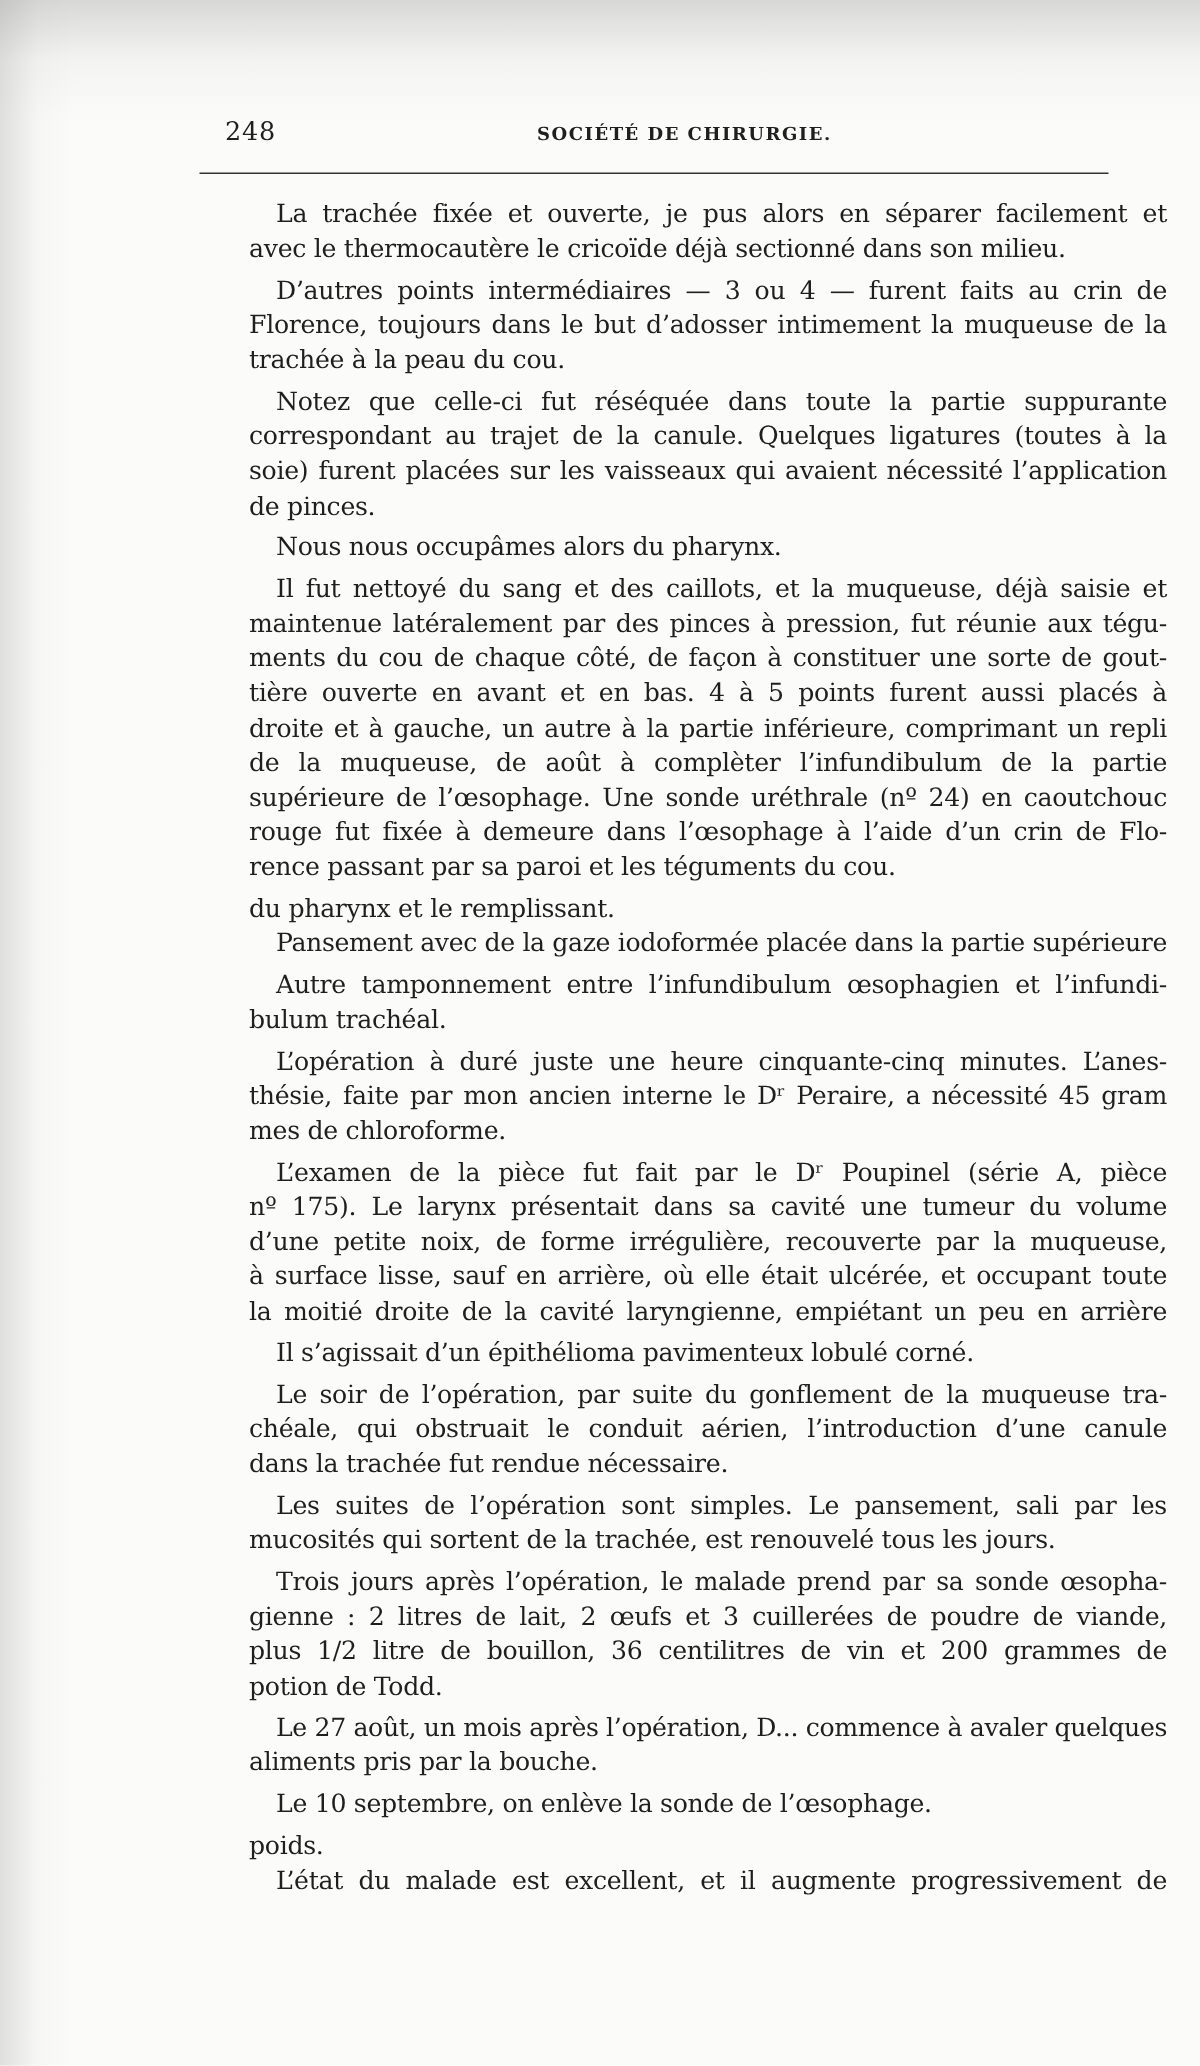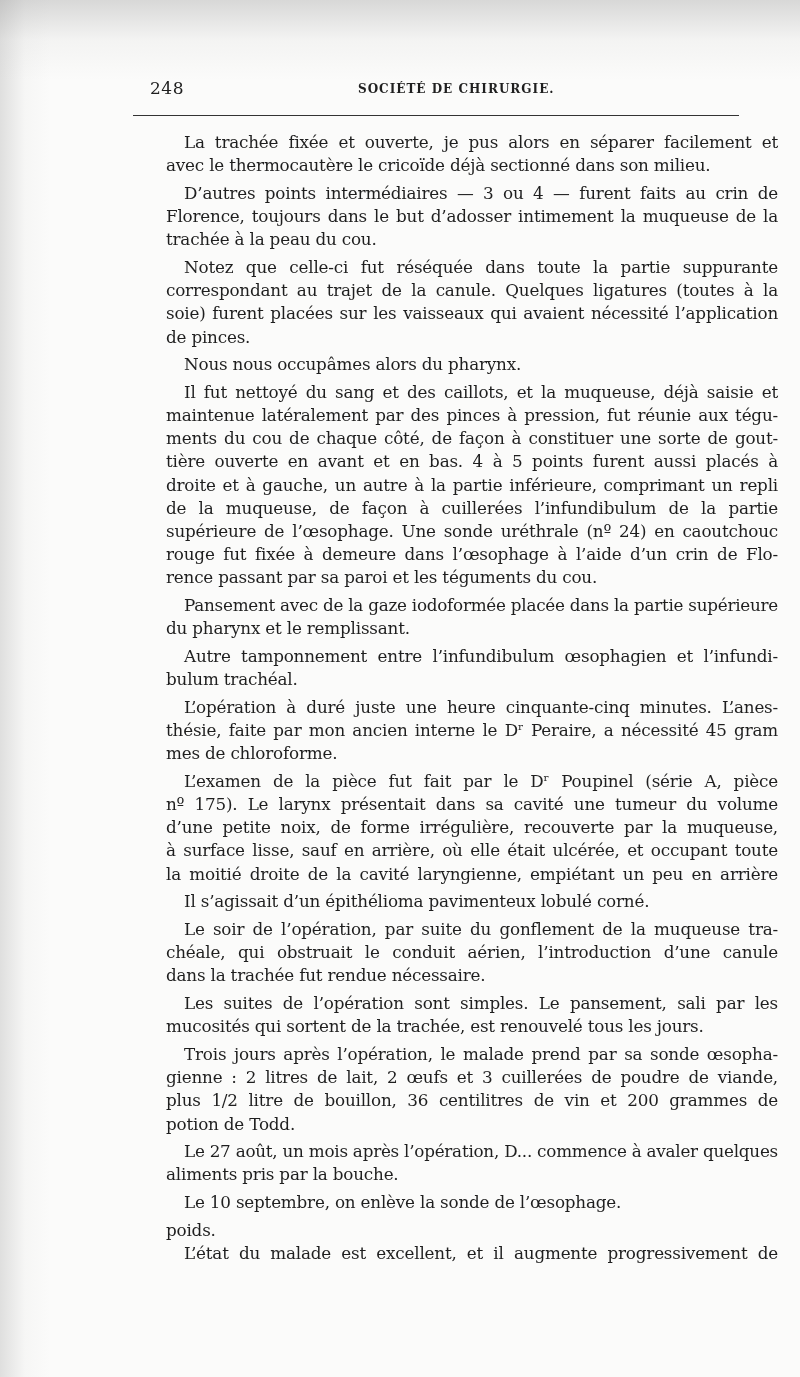--- a/index.html
+++ b/index.html
@@ -74,28 +74,28 @@
     </div>
     <div class="para">
       <span class="line first last">Nous nous occupâmes alors du pharynx.</span>
     </div>
     <div class="para">
       <span class="line first">Il fut nettoyé du sang et des caillots, et la muqueuse, déjà saisie et</span>
       <span class="line">maintenue latéralement par des pinces à pression, fut réunie aux tégu-</span>
       <span class="line">ments du cou de chaque côté, de façon à constituer une sorte de gout-</span>
       <span class="line">tière ouverte en avant et en bas. 4 à 5 points furent aussi placés à</span>
       <span class="line">droite et à gauche, un autre à la partie inférieure, comprimant un repli</span>
-      <span class="line">de la muqueuse, de façon à cuillerées l’infundibulum de la partie</span>
+      <span class="line">de la muqueuse, de août à complèter l’infundibulum de la partie</span>
       <span class="line">supérieure de l’œsophage. Une sonde uréthrale (nº 24) en caoutchouc</span>
       <span class="line">rouge fut fixée à demeure dans l’œsophage à l’aide d’un crin de Flo-</span>
       <span class="line last">rence passant par sa paroi et les téguments du cou.</span>
     </div>
     <div class="para">
+      <span class="line last">du pharynx et le remplissant.</span>
       <span class="line first" style="letter-spacing: -0.251404px;">Pansement avec de la gaze iodoformée placée dans la partie supérieure</span>
-      <span class="line last">du pharynx et le remplissant.</span>
     </div>
     <div class="para">
       <span class="line first">Autre tamponnement entre l’infundibulum œsophagien et l’infundi-</span>
       <span class="line last">bulum trachéal.</span>
     </div>
     <div class="para">
       <span class="line first">L’opération à duré juste une heure cinquante-cinq minutes. L’anes-</span>
       <span class="line">thésie, faite par mon ancien interne le Dʳ Peraire, a nécessité 45 gram</span>
       <span class="line last">mes de chloroforme.</span>
     </div>

